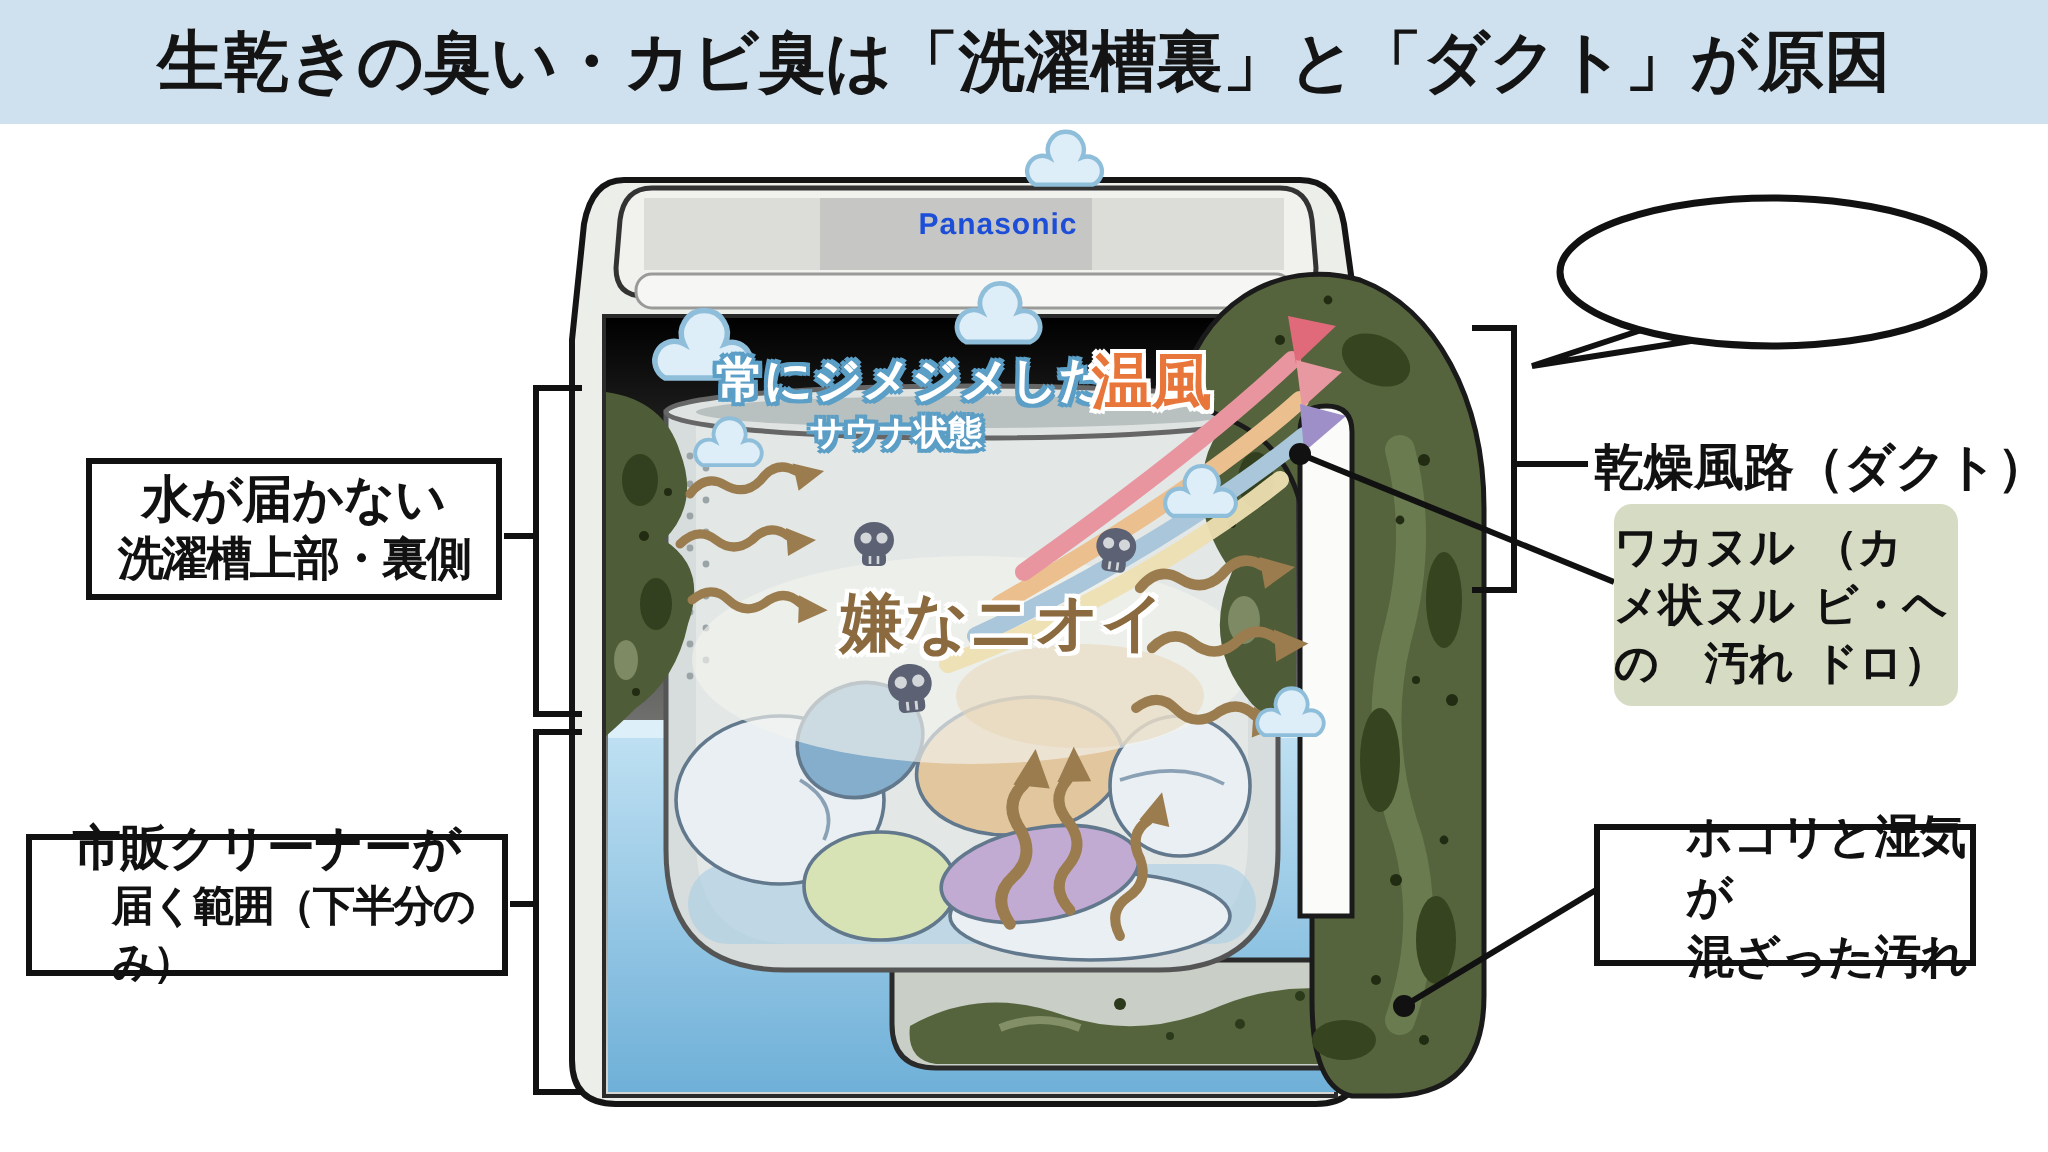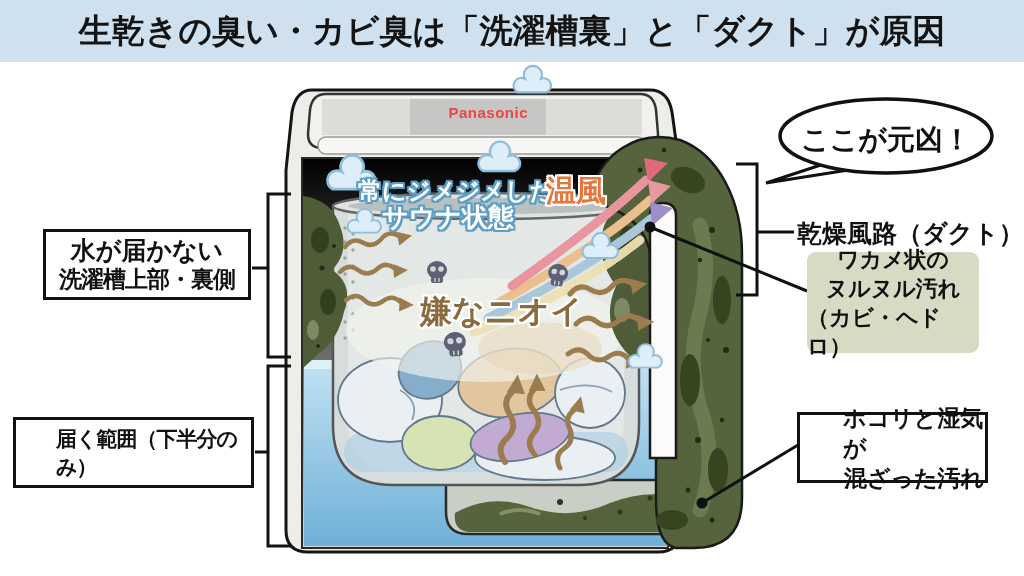--- a/index.html
+++ b/index.html
@@ -8,28 +8,28 @@
   .stage { position:relative; width:1024px; height:576px; background:#fff; }
 
   .title-bar { position:absolute; left:0; top:0; width:1024px; height:62px;
     background:#cfe1ee; display:flex; align-items:center; justify-content:center; }
   .title-bar .t { font-size:33px; font-weight:800; color:#141414; letter-spacing:0px; white-space:nowrap; }
 
   svg.art { position:absolute; left:0; top:0; }
 
   .ov { position:absolute; white-space:nowrap; }
 
-  .brand { left:392px; top:104px; width:136px; text-align:right;
-    font-size:15px; font-weight:700; color:#ef4444; letter-spacing:.5px; }
+  .brand { left:431px; top:104px; width:136px; text-align:center;
+    font-size:15px; font-weight:700; color:#1d4ed8; letter-spacing:.5px; }
 
   .sauna { left:358px; top:178px; width:180px; text-align:center; font-weight:800; color:#fff;
     text-shadow:-2px -2px 0 #5b9ec6,2px -2px 0 #5b9ec6,-2px 2px 0 #5b9ec6,2px 2px 0 #5b9ec6,
                 0 -2px 0 #5b9ec6,0 2px 0 #5b9ec6,-2px 0 0 #5b9ec6,2px 0 0 #5b9ec6; }
   .sauna .l1 { font-size:24px; line-height:26px; }
-  .sauna .l2 { font-size:26px; line-height:26px; }
+  .sauna .l2 { font-size:17px; line-height:26px; }
 
   .warm { left:536px; top:171px; width:80px; text-align:center; font-size:30px; font-weight:900; color:#e8763a;
     text-shadow:-2px -2px 0 #fff,2px -2px 0 #fff,-2px 2px 0 #fff,2px 2px 0 #fff,
                 0 -2px 0 #fff,0 2px 0 #fff,-2px 0 0 #fff,2px 0 0 #fff; }
 
   .smell { left:420px; top:290px; width:145px; text-align:center; font-size:32px; font-weight:900; color:#8a6a3e;
     text-shadow:-2px -2px 0 #fff,2px -2px 0 #fff,-2px 2px 0 #fff,2px 2px 0 #fff,
                 0 -2px 0 #fff,0 2px 0 #fff,-2px 0 0 #fff,2px 0 0 #fff; }
 
   .callout-box { position:absolute; background:#fff; border:3.5px solid #111;
@@ -42,21 +42,21 @@
   .box-lb .l2 { font-size:21px; line-height:28px; letter-spacing:-1px;margin-left:40px; }
   .box-rb { left:797px; top:412px; width:191px; height:71px;padding-left:43px; }
   .box-rb .l1,.box-rb .l2 { font-size:23px; line-height:30px; }
 
   .bubble-text { left:788px; top:121px; width:196px; text-align:center;
     font-size:28px; font-weight:800; color:#111; }
 
   .duct-label { left:797px; top:217px; font-size:25px; font-weight:800; color:#111; }
 
   .slime-box { position:absolute; left:807px; top:252px; width:172px; height:101px;
-    background:#d6dcc3; border-radius:9px; display:flex; flex-direction:column;
+    background:#d6dcc3; border-radius:9px; display:flex; flex-direction:row;
     align-items:center; justify-content:center; color:#111; font-weight:800; }
   .slime-box div { font-size:22px; line-height:29px; }
 </style>
 </head>
 <body>
 
 <div class="stage">
 
   <svg class="art" width="1024" height="576" viewBox="0 0 1024 576">
     <defs>
@@ -289,24 +289,24 @@
   <div class="ov warm">温風</div>
 
   <div class="ov smell">嫌なニオイ</div>
 
   <div class="callout-box box-lt">
     <div class="l1">水が届かない</div>
     <div class="l2">洗濯槽上部・裏側</div>
   </div>
 
   <div class="callout-box box-lb">
+    <div class="l1">市販クリーナーが</div>
     <div class="l2">届く範囲（下半分のみ）</div>
   </div>
 
-  <div class="ov bubble-text">ここが元凶！</div>
 
   <div class="ov duct-label">乾燥風路（ダクト）</div>
 
   <div class="slime-box">
     <div>ワカメ状の</div>
     <div>ヌルヌル汚れ</div>
     <div>（カビ・ヘドロ）</div>
   </div>
 
   <div class="callout-box box-rb">

